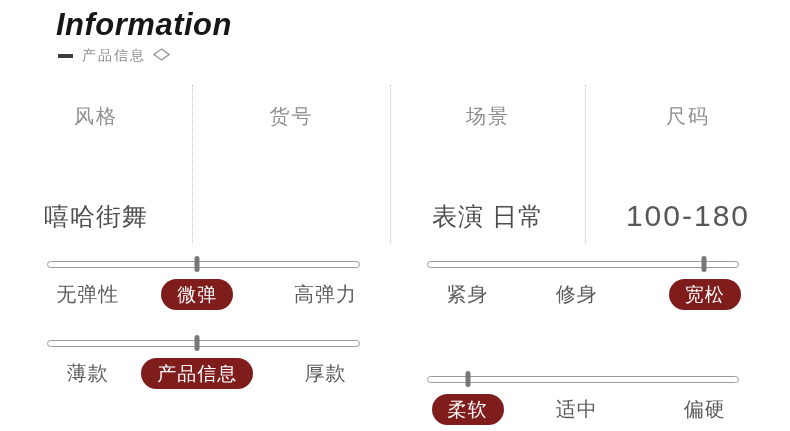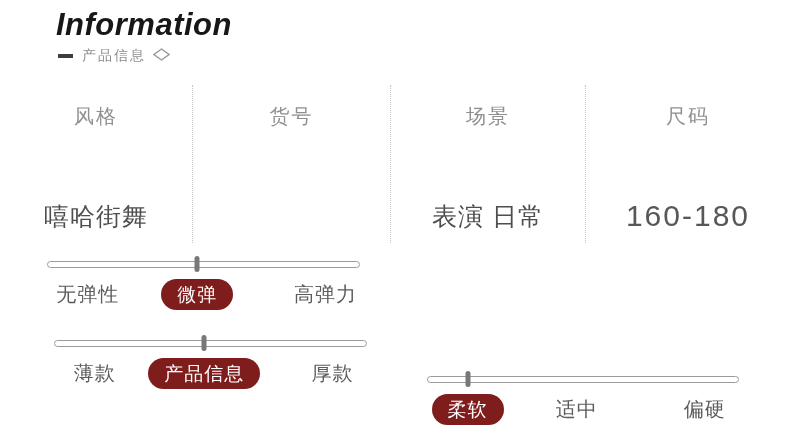--- a/index.html
+++ b/index.html
@@ -24,21 +24,21 @@
   }
   .spec-col{display:flex;flex-direction:column;align-items:center;}
   .spec-col.bordered{border-left:1px dotted #c6c6c6;}
   .spec-label{margin-top:20px;font-size:20px;color:#8f8f8f;letter-spacing:2px;line-height:22px;}
   .spec-value{margin-top:74px;font-size:25px;color:#4e4e4e;letter-spacing:1px;line-height:30px;white-space:nowrap;}
   .spec-value.num{font-size:30px;color:#575757;letter-spacing:2px;}
   
   .slider{position:absolute;width:313px;}
   .slider.g0{left:47px;top:261px;}
   .slider.g1{left:427px;top:261px;width:312px;}
-  .slider.g2{left:54px;top:340px;}
+  .slider.g2{left:47px;top:340px;}
   .slider.g3{left:427px;top:340px;width:312px;margin-top:36px;}
   .track{position:relative;height:5px;border:1px solid #9b9b9b;border-radius:4px;background:#fff;}
   .marker{
     position:absolute;top:-6px;width:5px;height:16px;background:#787878;
     border-radius:3px;transform:translateX(-50%);
   }
   .labels{position:relative;height:31px;margin-top:11px;}
   .opt{
     position:absolute;top:0;transform:translateX(-50%);
     font-size:20px;line-height:31px;color:#5c5c5c;white-space:nowrap;letter-spacing:1px;
@@ -74,35 +74,45 @@
     </div>
     <div class="spec-col bordered">
       <div class="spec-label">货号</div>
     </div>
     <div class="spec-col bordered">
       <div class="spec-label">场景</div>
       <div class="spec-value">表演 日常</div>
     </div>
     <div class="spec-col bordered">
       <div class="spec-label">尺码</div>
-      <div class="spec-value num">160-180</div>
+      <div class="spec-value num">100-180</div>
     </div>
   </div>
 
   <div class="slider g0">
     <div class="track">
       <span class="marker s1"></span>
     </div>
     <div class="labels">
       <span class="opt s0">无弹性</span>
       <span class="opt s1 selected">微弹</span>
       <span class="opt s2">高弹力</span>
     </div>
   </div>
 
+  <div class="slider g1">
+    <div class="track">
+      <span class="marker s2"></span>
+    </div>
+    <div class="labels">
+      <span class="opt s0">紧身</span>
+      <span class="opt s1">修身</span>
+      <span class="opt s2 selected">宽松</span>
+    </div>
+  </div>
 
   <div class="slider g2">
     <div class="track">
       <span class="marker s1"></span>
     </div>
     <div class="labels">
       <span class="opt s0">薄款</span>
       <span class="opt s1 selected">产品信息</span>
       <span class="opt s2">厚款</span>
     </div>

